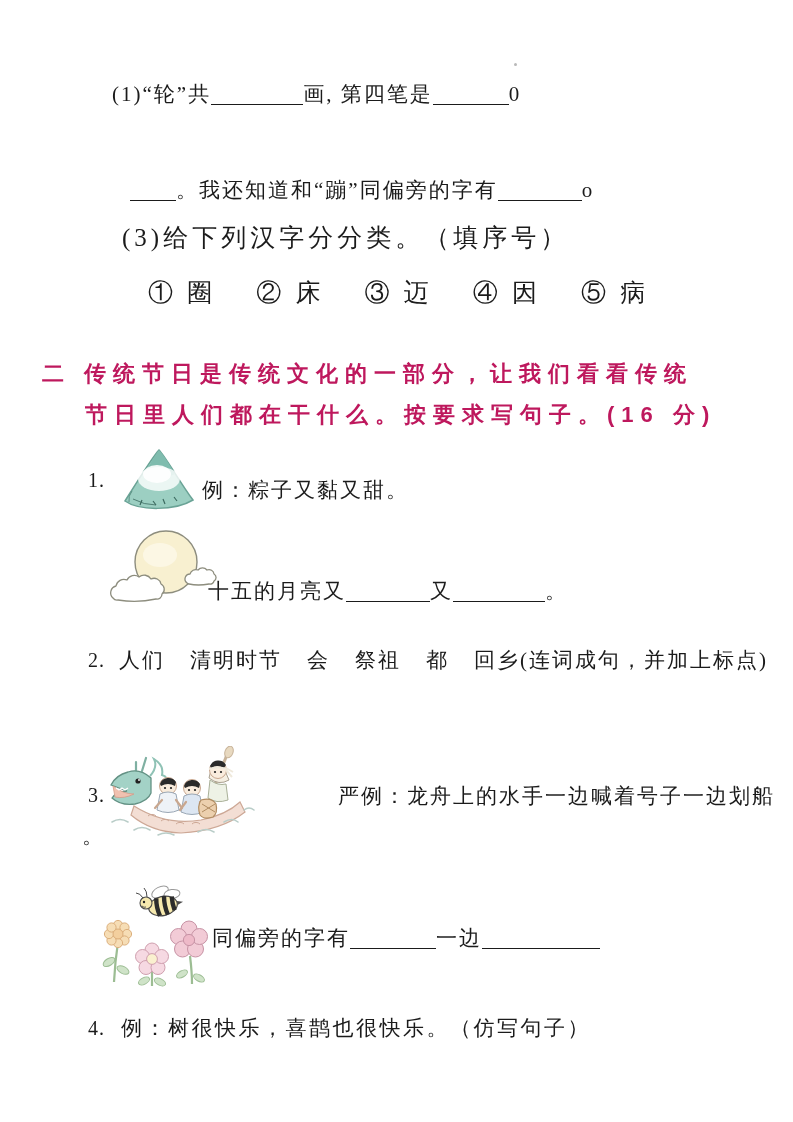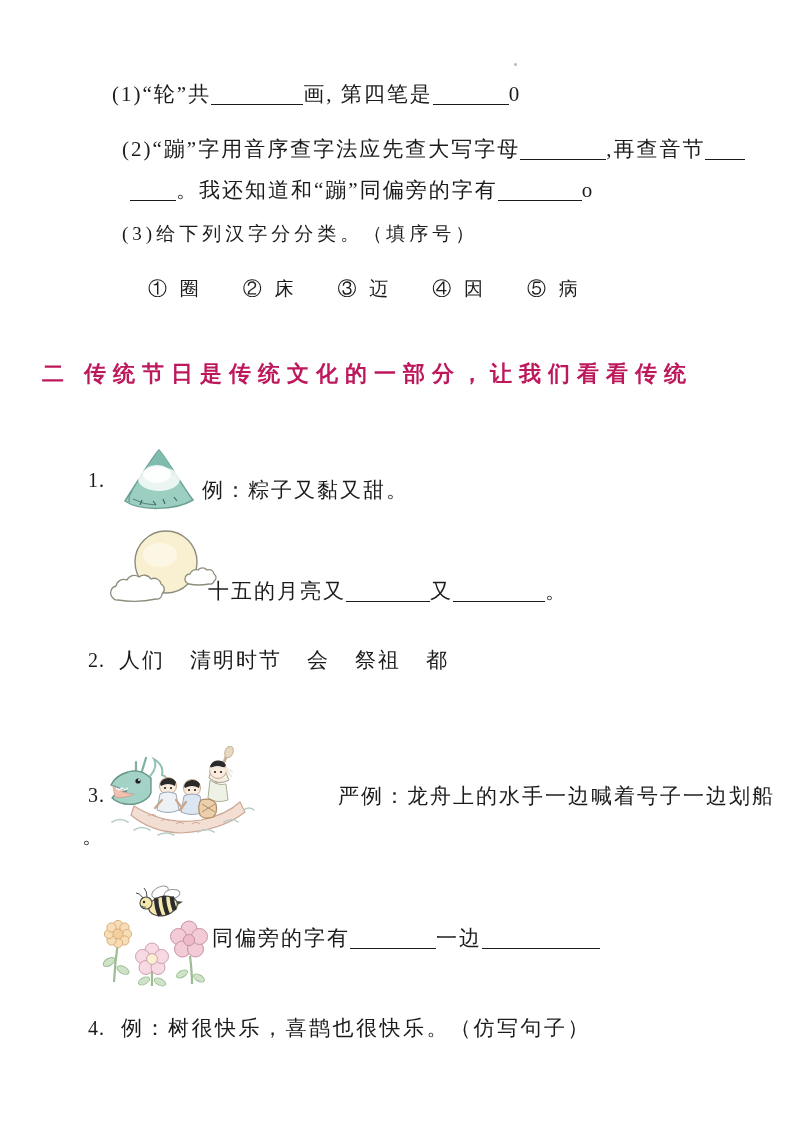--- a/index.html
+++ b/index.html
@@ -2,21 +2,21 @@
 <html><head>
 <meta charset="utf-8">
 <style>
   html,body { margin:0; padding:0; background:#ffffff; }
   .page {
     position:relative; width:789px; height:1122px; background:#ffffff;
     font-family:"Liberation Serif", serif; color:#1b1b1b; overflow:hidden;
   }
   .abs { position:absolute; white-space:nowrap; }
   .t  { font-size:21px; letter-spacing:2px; }
-  .t3 { font-size:19px; letter-spacing:4px; }
+  .t3 { font-size:25px; letter-spacing:4px; }
   .num { font-size:20px; letter-spacing:1px; }
   .blank {
     display:inline-block; height:1em; vertical-align:-4px;
     border-bottom:1.6px solid #1b1b1b;
   }
   .heading {
     font-family:"Liberation Sans", sans-serif; font-weight:700;
     font-size:22px; letter-spacing:7px; color:#be185d;
   }
   .words { display:flex; align-items:center; gap:25px; }
@@ -27,43 +27,43 @@
 <body>
 
 <div class="page">
 
   <span class="dot" style="left:514px; top:63px;"></span>
 
   <div class="abs t" style="left:112px; top:80px;">
     <span>(1)“轮”共</span><span class="blank" style="width:92px;"></span><span>画, 第四笔是</span><span class="blank" style="width:76px;"></span><span>0</span>
   </div>
 
-  <div class="abs t" style="left:122px; top:135px;">
-    <span>(2)“蹦”字用音序查字法应先查大写字母</span><span class="blank" style="width:86px;"></span><span>,再查音节</span><span class="blank" style="width:40px;"></span>
-  </div>
 
   <div class="abs t" style="left:130px; top:176px;">
     <span class="blank" style="width:46px;"></span><span>。我还知道和“蹦”同偏旁的字有</span><span class="blank" style="width:84px;"></span><span>o</span>
   </div>
 
   <div class="abs t3" style="left:122px; top:221px;">
     <span>(3)给下列汉字分分类。（填序号）</span>
   </div>
 
   <div class="abs t3" style="left:148px; top:276px; display:flex; gap:40px;">
     <span>① 圈</span>
     <span>② 床</span>
     <span>③ 迈</span>
     <span>④ 因</span>
     <span>⑤ 病</span>
   </div>
 
 
   <div class="abs heading" style="left:42px; top:359px;">
     <span>二 传统节日是传统文化的一部分，让我们看看传统</span>
+  </div>
+  <div class="abs heading" style="left:85px; top:400px;">
+    <span>节日里人们都在干什么。按要求写句子。(16 分)</span>
   </div>
 
   <div class="abs num" style="left:88px; top:469px;">
     <span>1.</span>
   </div>
 
   <div class="abs" style="left:118px; top:446px;">
     <svg width="82" height="68" viewBox="0 0 82 68">
       <path d="M41 4 C47 10 63 38 75 54 C57 65 21 65 7 55 C19 36 35 10 41 4 Z" fill="#9ccfc2" stroke="#6aa396" stroke-width="1.5"></path>
       <path d="M41 4 C46 9 53 21 57 28 C47 33 33 33 26 29 C32 18 37 9 41 4 Z" fill="#7fbcae"></path>
@@ -95,20 +95,21 @@
   </div>
 
   <div class="abs t" style="left:88px; top:646px; display:flex; align-items:baseline;">
     <span class="num" style="margin-right:14px;">2.</span>
     <span class="words">
       <span>人们</span>
       <span>清明时节</span>
       <span>会</span>
       <span>祭祖</span>
       <span>都</span>
+      <span>回乡(连词成句，并加上标点)</span>
     </span>
   </div>
 
   <div class="abs num" style="left:88px; top:784px;">
     <span>3.</span>
   </div>
 
   <div class="abs" style="left:106px; top:746px;">
     <svg width="150" height="96" viewBox="0 0 150 96">
 

